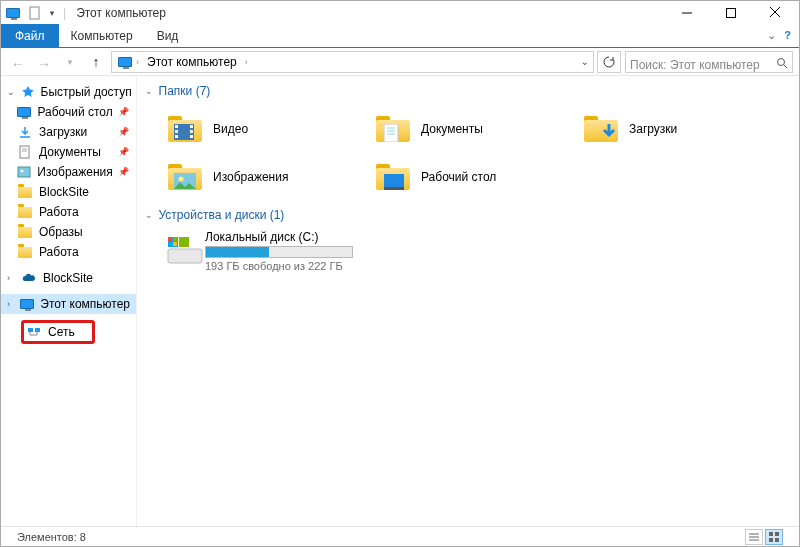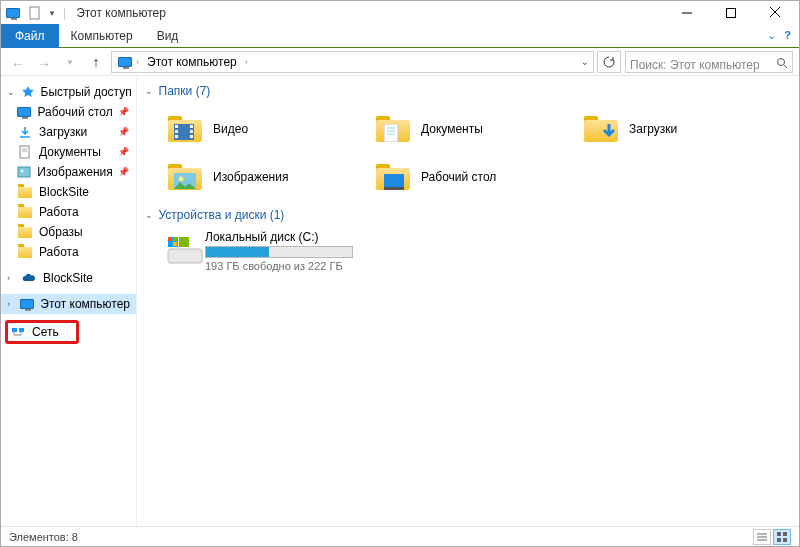--- a/index.html
+++ b/index.html
@@ -99,39 +99,39 @@
     gap: 6px;
     padding: 0 6px 0 16px;
     color:#000;
     white-space:nowrap;
   }
   .side-item.header { padding-left: 6px; }
   .side-item .chev { width:8px; font-size:9px; color:#555; display:inline-block;}
   .side-item .icon { width:16px; height:16px; display:flex; align-items:center; justify-content:center; }
   .side-item.selected { background:#cce8ff; }
   .side-item .pin { margin-left:auto; font-size:9px; color:#888; }
-  .side-item.highlight { border: 3px solid #e01818; border-radius:3px; height:24px; width:74px; margin-left:4px; box-sizing:border-box; padding:0 4px 0 2px;}
+  .side-item.highlight { border: 3px solid #e01818; border-radius:3px; height:24px; width:74px; margin-left:20px; box-sizing:border-box; padding:0 4px 0 2px;}
   .content { flex:1; padding: 4px 8px; overflow:auto;}
   .group-header { display:flex; align-items:center; gap:6px; color:#1a5faa; font-size:12px; margin: 4px 0 8px 0;}
   .group-header .chev { font-size:9px; color:#666;}
   .folder-grid { display:flex; flex-wrap:wrap; gap: 2px 8px; margin-left:20px;}
   .folder-item { width: 200px; height:46px; display:flex; align-items:center; gap:8px;}
   .folder-item .ficon { width:40px; height:40px; display:flex; align-items:center; justify-content:center;}
   .folder-item .flabel { color:#000; font-size:12px;}
   .drive-item { width: 330px; margin-left:20px; display:flex; }
   .drive-item .dicon { width:40px; height:40px; display:flex; align-items:center; justify-content:center;}
   .drive-item .dbody { flex:1;}
   .drive-item .dname { font-size:12px; margin-bottom:2px;}
   .drive-bar { width: 148px; height:12px; border:1px solid #b8b8b8; background:#eaeaea; position:relative;}
   .drive-bar .fill { height:100%; background:#26a0da;}
   .drive-sub { font-size:11px; color:#6d6d6d; margin-top:2px;}
   .statusbar {
     position:absolute; bottom:0; left:0; right:0;
     height:20px; border-top:1px solid #e5e5e5;
-    display:flex; align-items:center; padding:0 8px;
+    display:flex; align-items:center; padding:0 16px;
     font-size:11px; color:#444;
   }
   .statusbar .view-icons { margin-left:auto; display:flex; gap:2px;}
   .statusbar .view-icons .vi { width:18px; height:16px; border:1px solid #ccc; display:flex; align-items:center; justify-content:center;}
   .folder-shape {
     width:34px; height:26px; position:relative;
   }
   .folder-shape::before {
     content:""; position:absolute; left:0; top:0; width:14px; height:6px; background:#e8b200; border-radius:2px 2px 0 0;
   }

